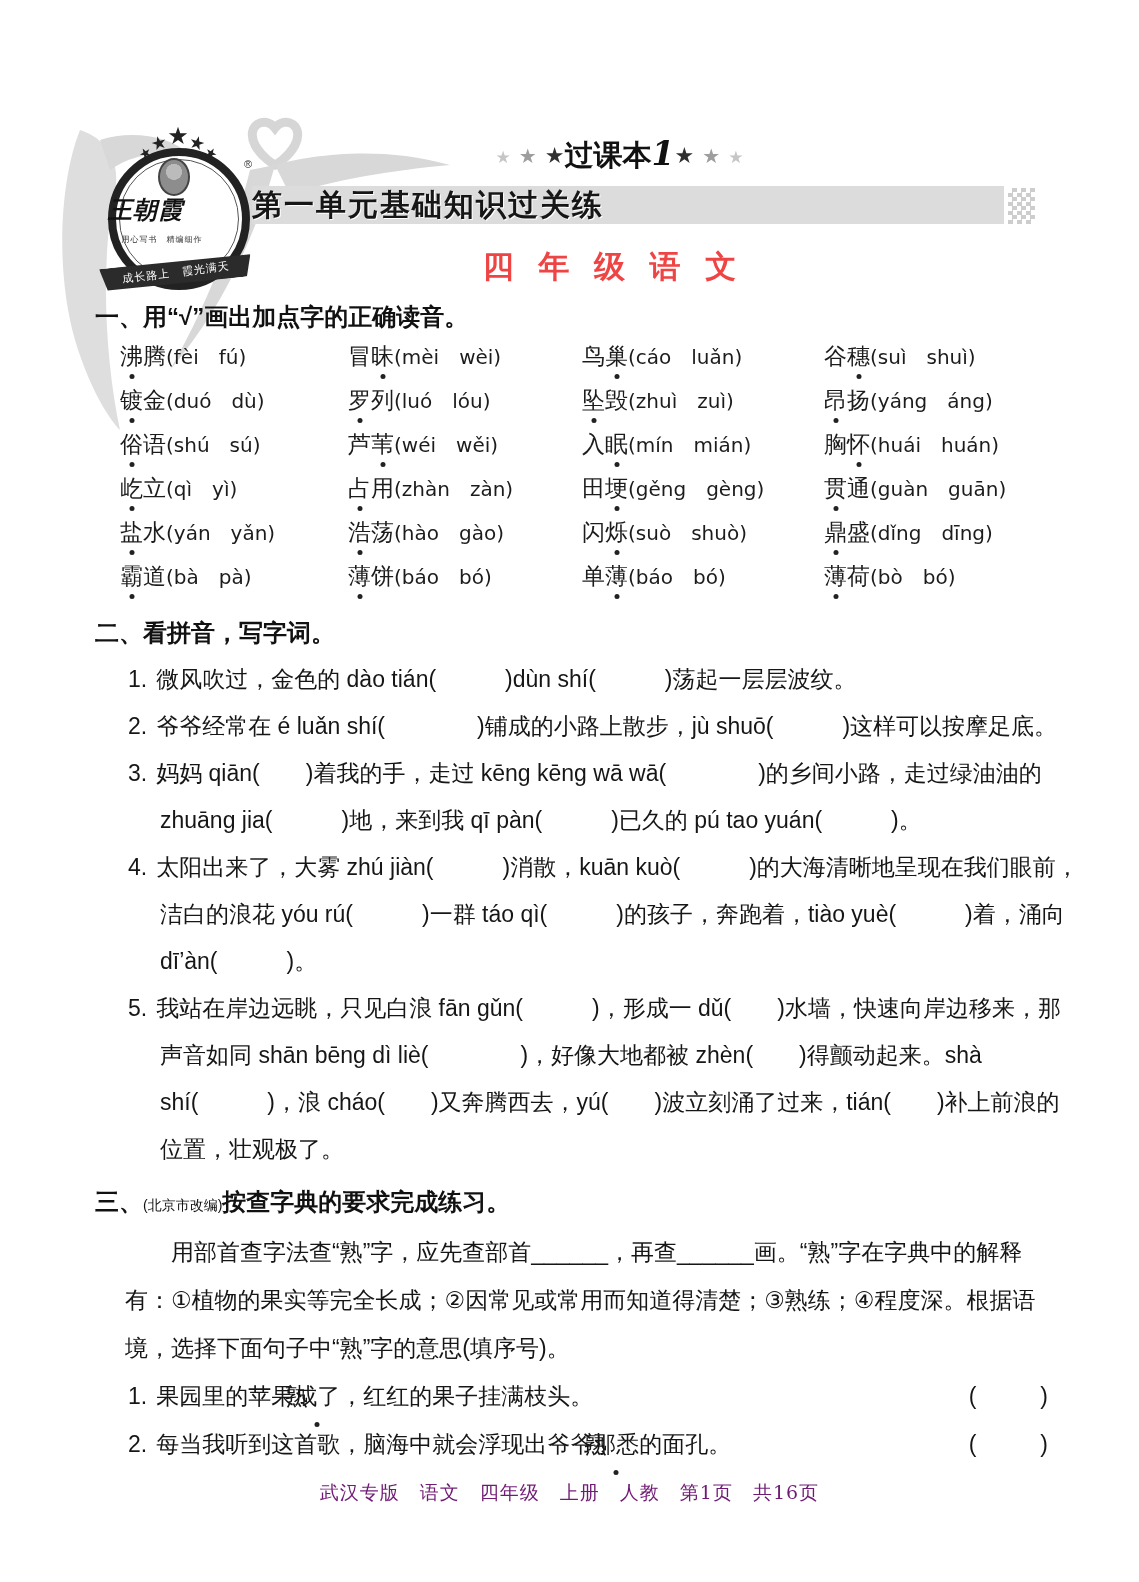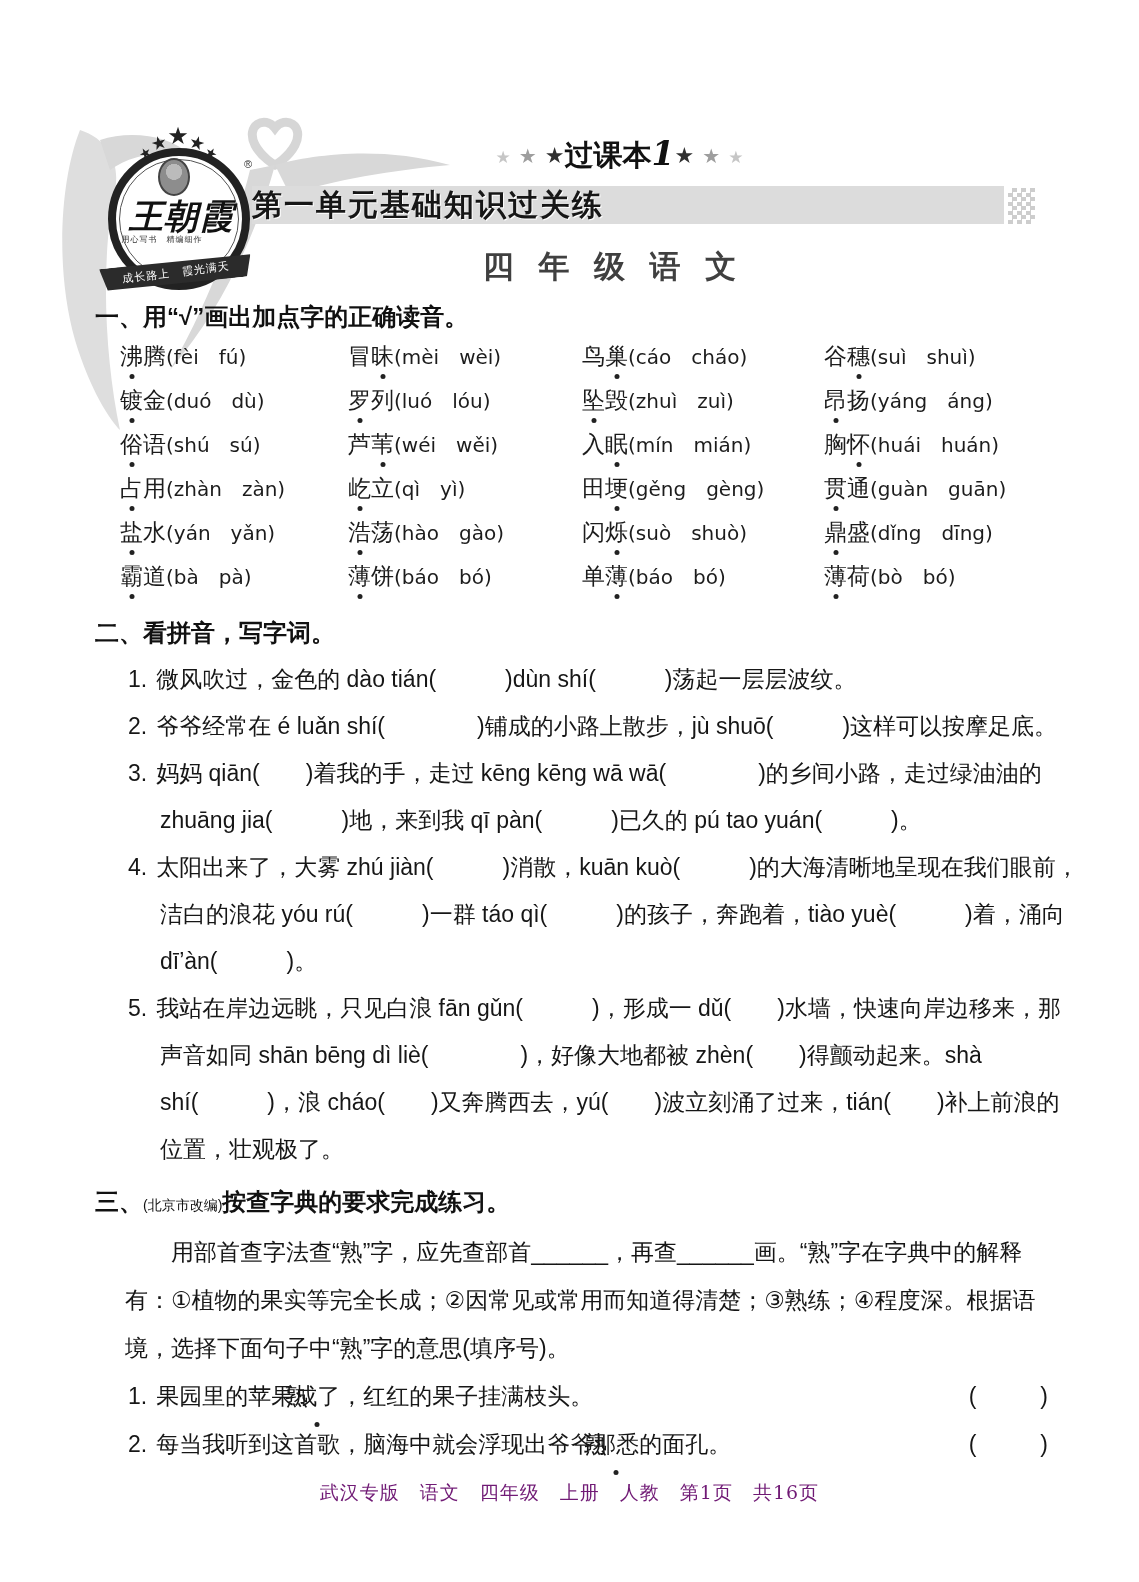--- a/index.html
+++ b/index.html
@@ -30,23 +30,23 @@
   .logo .ring::before{
     content:"";position:absolute;inset:3px;border:1px solid #555;border-radius:50%;
   }
   .logo .reg{position:absolute;left:166px;top:36px;font-size:11px;color:#333;}
   .logo .photo{
     position:absolute;left:80px;top:36px;width:28px;height:34px;border-radius:50%;
     background:radial-gradient(circle at 50% 35%,#bbb 0 30%,#8d8d8d 31% 100%);
     border:2px solid #444;
   }
   .logo .brand{
-    position:absolute;left:30px;top:72px;width:126px;text-align:right;
+    position:absolute;left:30px;top:72px;width:126px;text-align:left;
     font-family:"DejaVu Serif","Liberation Serif",serif;
-    font-size:34px;font-weight:bold;font-style:italic;letter-spacing:1px;color:#111;
+    font-size:24px;font-weight:bold;font-style:italic;letter-spacing:1px;color:#111;
   }
   .logo .subtext{
     position:absolute;left:30px;top:112px;width:108px;text-align:center;
     font-size:8px;color:#333;letter-spacing:1px;
   }
   .logo .ribbon{
     position:absolute;left:22px;top:138px;width:152px;height:25px;
     background:#2b2b2b;transform:rotate(-7deg);
     clip-path:polygon(0 0,100% 14%,96% 100%,4% 88%);
     color:#fff;font-size:11px;letter-spacing:1px;
@@ -72,21 +72,21 @@
     text-shadow:1px 1px 0 #ffffff;
     white-space:nowrap;
   }
   .checker{
     position:absolute;left:1008px;top:188px;width:27px;height:36px;z-index:1;
     background-image:conic-gradient(#cdcdcd 25%,#ffffff 0 50%,#cdcdcd 0 75%,#ffffff 0);
     background-size:9px 9px;
   }
   .subtitle{
     position:absolute;left:12px;right:0;top:246px;text-align:center;padding-left:76px;
-    font-size:31px;font-weight:700;letter-spacing:8px;color:#404040;z-index:1;white-space:nowrap;
+    font-size:31px;font-weight:700;letter-spacing:8px;color:#ef4444;z-index:1;white-space:nowrap;
   }
   
   .content{position:absolute;left:0;top:300px;width:1139px;z-index:1;}
   .sec-heading{
     margin:0 0 6px 95px;font-size:24px;font-weight:bold;color:#111;line-height:34px;
   }
   .src{font-weight:normal;font-size:14px;}
   
   .word-grid{
     display:grid;grid-template-columns:228px 234px 242px auto;
@@ -164,32 +164,32 @@
   <div class="checker"></div>
 
   <div class="subtitle">四 年 级 语 文</div>
 
   <div class="content">
 
     <div class="sec-heading">一、用“√”画出加点字的正确读音。</div>
     <div class="word-grid">
       <div class="w-cell"><span class="zi"><span class="dot-under">沸</span>腾</span><span class="py">(fèi　fú)</span></div>
       <div class="w-cell"><span class="zi">冒<span class="dot-under">昧</span></span><span class="py">(mèi　wèi)</span></div>
-      <div class="w-cell"><span class="zi">鸟<span class="dot-under">巢</span></span><span class="py">(cáo　cháo)</span></div>
+      <div class="w-cell"><span class="zi">鸟<span class="dot-under">巢</span></span><span class="py">(cáo　luǎn)</span></div>
       <div class="w-cell"><span class="zi">谷<span class="dot-under">穗</span></span><span class="py">(suì　shuì)</span></div>
       <div class="w-cell"><span class="zi"><span class="dot-under">镀</span>金</span><span class="py">(duó　dù)</span></div>
       <div class="w-cell"><span class="zi"><span class="dot-under">罗</span>列</span><span class="py">(luó　lóu)</span></div>
       <div class="w-cell"><span class="zi"><span class="dot-under">坠</span>毁</span><span class="py">(zhuì　zuì)</span></div>
       <div class="w-cell"><span class="zi"><span class="dot-under">昂</span>扬</span><span class="py">(yáng　áng)</span></div>
       <div class="w-cell"><span class="zi"><span class="dot-under">俗</span>语</span><span class="py">(shú　sú)</span></div>
       <div class="w-cell"><span class="zi">芦<span class="dot-under">苇</span></span><span class="py">(wéi　wěi)</span></div>
       <div class="w-cell"><span class="zi">入<span class="dot-under">眠</span></span><span class="py">(mín　mián)</span></div>
       <div class="w-cell"><span class="zi">胸<span class="dot-under">怀</span></span><span class="py">(huái　huán)</span></div>
+      <div class="w-cell"><span class="zi"><span class="dot-under">屹</span>立</span><span class="py">(qì　yì)</span></div>
       <div class="w-cell"><span class="zi"><span class="dot-under">占</span>用</span><span class="py">(zhàn　zàn)</span></div>
-      <div class="w-cell"><span class="zi"><span class="dot-under">屹</span>立</span><span class="py">(qì　yì)</span></div>
       <div class="w-cell"><span class="zi">田<span class="dot-under">埂</span></span><span class="py">(gěng　gèng)</span></div>
       <div class="w-cell"><span class="zi"><span class="dot-under">贯</span>通</span><span class="py">(guàn　guān)</span></div>
       <div class="w-cell"><span class="zi"><span class="dot-under">盐</span>水</span><span class="py">(yán　yǎn)</span></div>
       <div class="w-cell"><span class="zi"><span class="dot-under">浩</span>荡</span><span class="py">(hào　gào)</span></div>
       <div class="w-cell"><span class="zi">闪<span class="dot-under">烁</span></span><span class="py">(suò　shuò)</span></div>
       <div class="w-cell"><span class="zi"><span class="dot-under">鼎</span>盛</span><span class="py">(dǐng　dīng)</span></div>
       <div class="w-cell"><span class="zi"><span class="dot-under">霸</span>道</span><span class="py">(bà　pà)</span></div>
       <div class="w-cell"><span class="zi"><span class="dot-under">薄</span>饼</span><span class="py">(báo　bó)</span></div>
       <div class="w-cell"><span class="zi">单<span class="dot-under">薄</span></span><span class="py">(báo　bó)</span></div>
       <div class="w-cell"><span class="zi"><span class="dot-under">薄</span>荷</span><span class="py">(bò　bó)</span></div>

